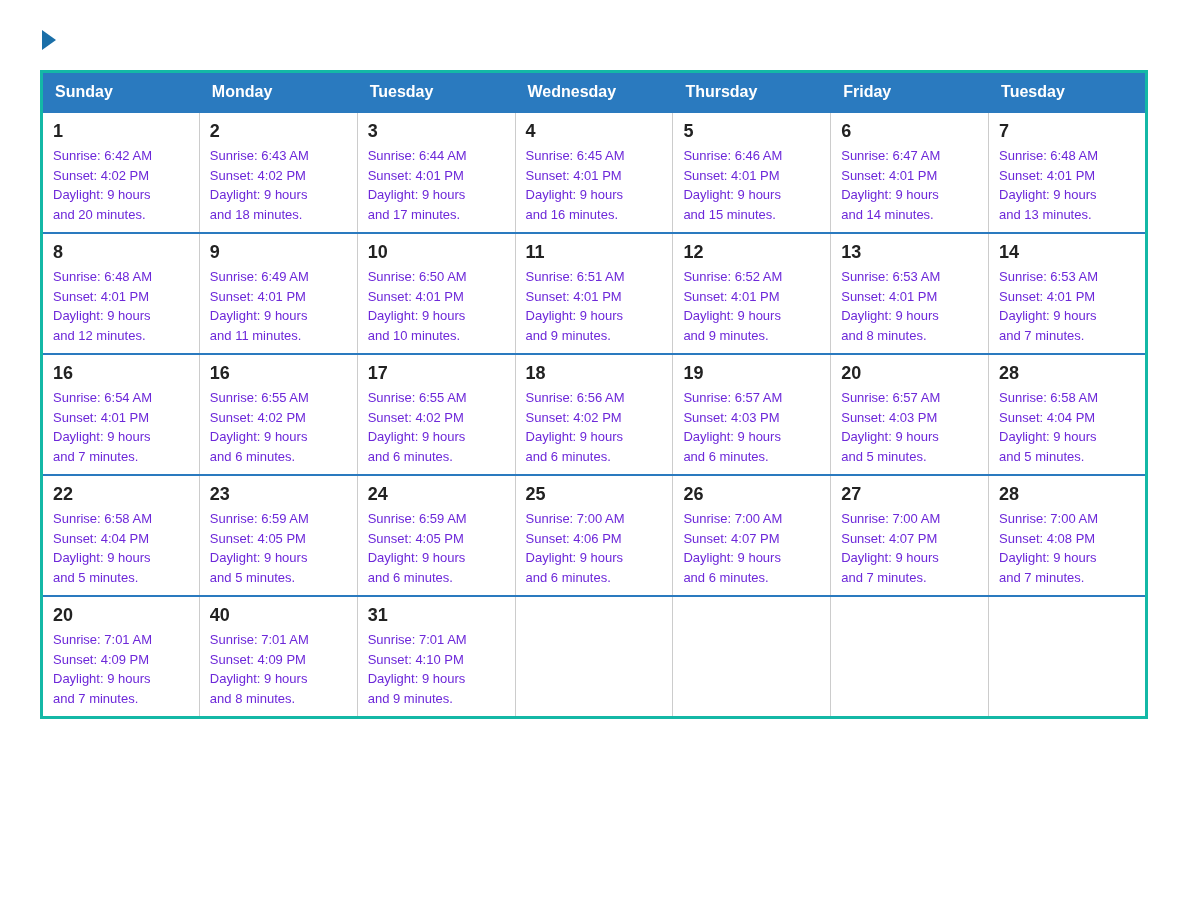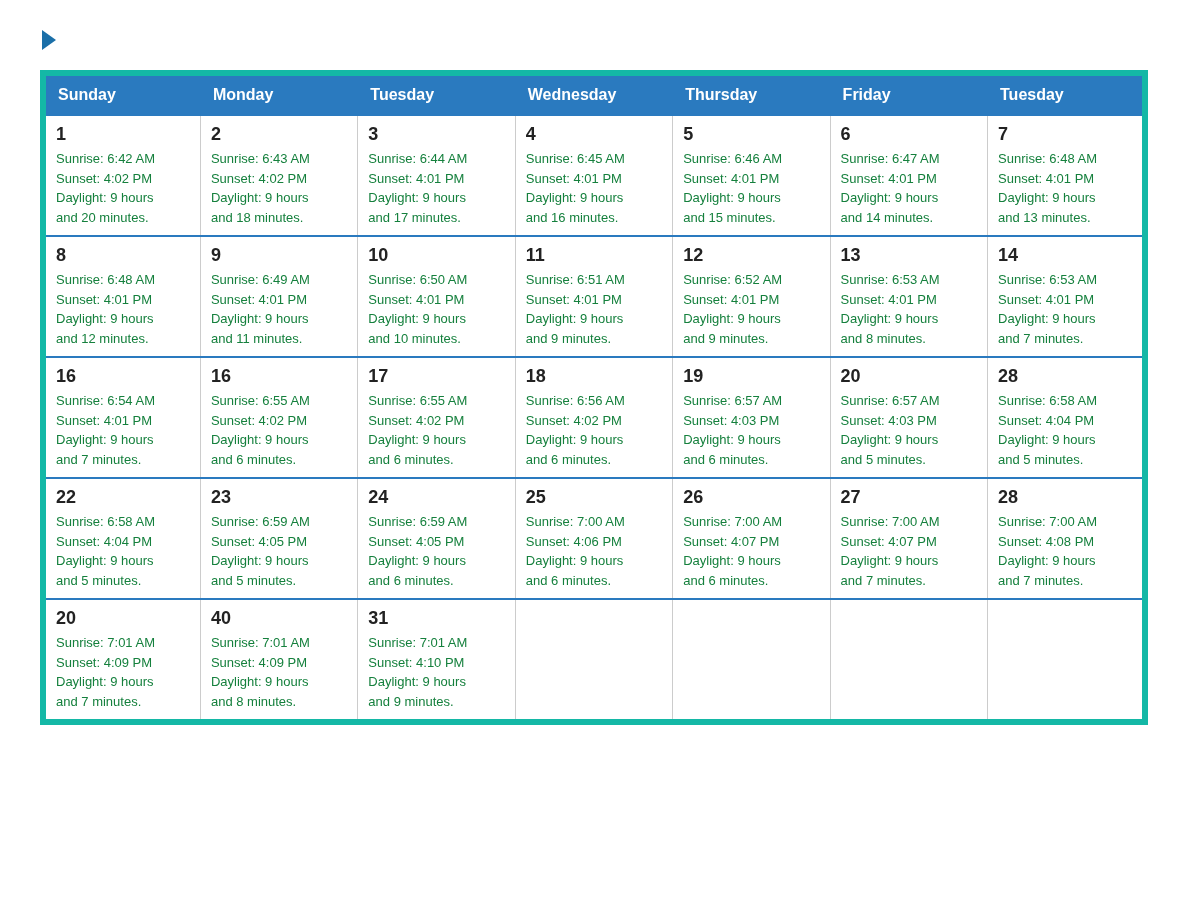--- a/index.html
+++ b/index.html
@@ -54,21 +54,21 @@
       line-height: 1.1;
     }
     .subtitle {
       font-size: 22px;
       color: #555;
       margin-top: 4px;
     }
     .calendar {
       width: 100%;
       border-collapse: collapse;
-      border: 6px solid #14b8a6;
+      border: 3px solid #14b8a6;
     }
     .calendar th {
       background-color: #2a7abf;
       color: #fff;
       font-size: 16px;
       font-weight: bold;
       padding: 10px 12px;
       text-align: left;
       border: 1px solid #2a7abf;
     }
@@ -84,21 +84,21 @@
     .day-num {
       font-size: 18px;
       font-weight: bold;
       color: #222;
       display: block;
       margin-bottom: 4px;
     }
     .day-info {
       font-size: 13px;
       line-height: 1.5;
-      color: #15803d;
+      color: #6d28d9;
     }
     .calendar tr {
       border-bottom: 2px solid #2a7abf;
     }
     .calendar tbody tr:last-child {
       border-bottom: 1px solid #ccc;
     }
     .empty-cell {
       background: #fff;
     }

